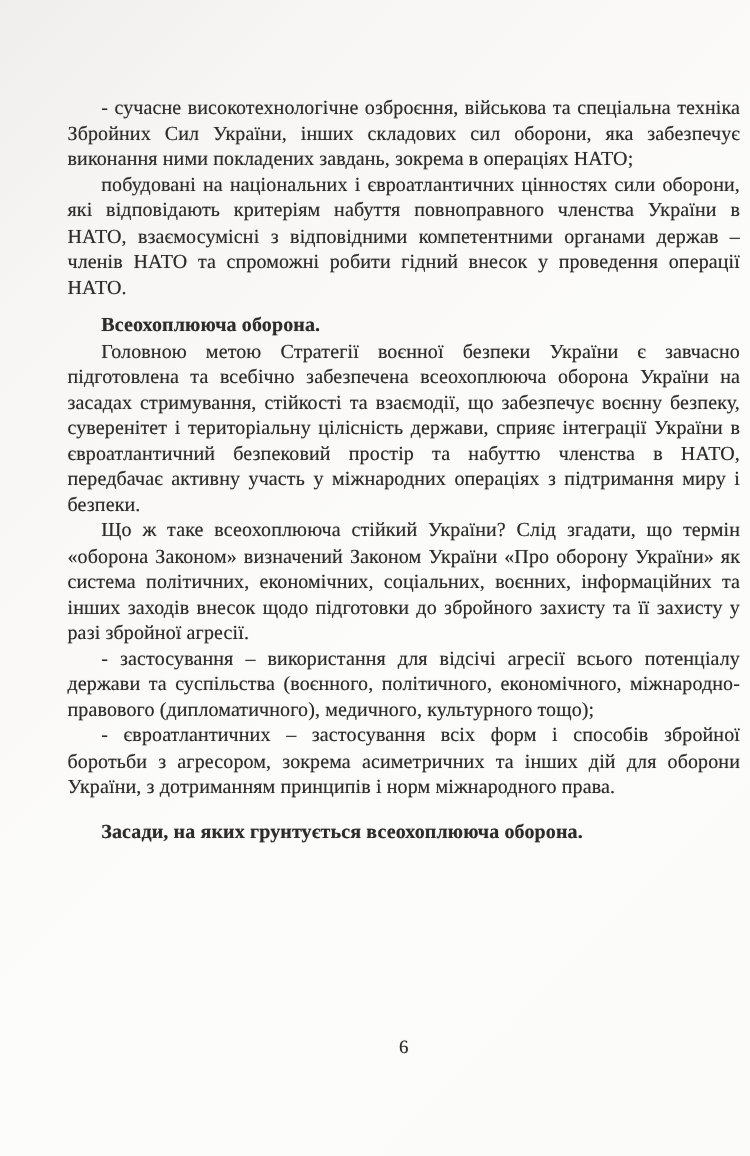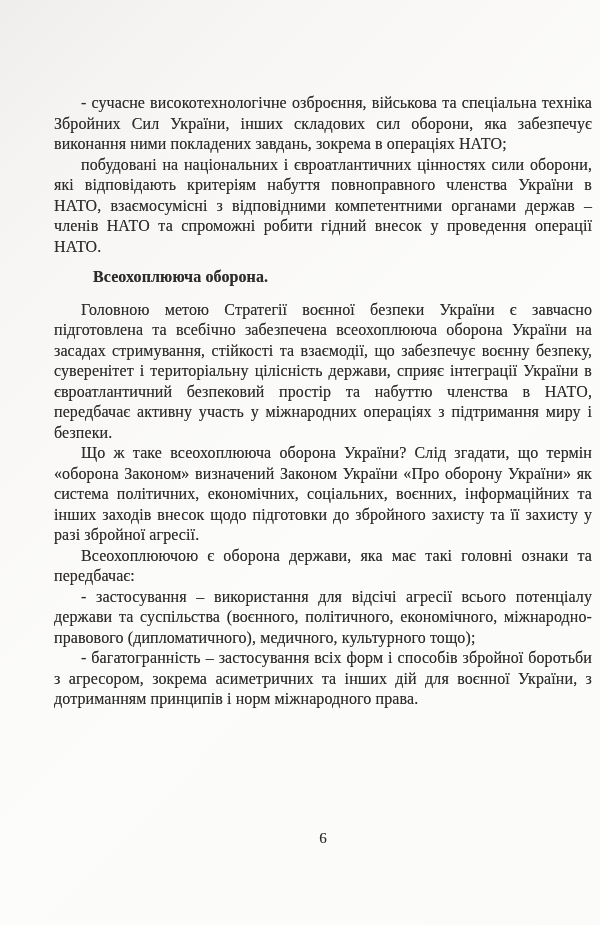--- a/index.html
+++ b/index.html
@@ -14,35 +14,35 @@
     background: linear-gradient(135deg, #efeeec 0%, #f7f6f4 18%, #fcfcfb 55%, #fbfbf9 100%);
     font-family: "Liberation Serif", "DejaVu Serif", serif;
   }
   .page {
     position: absolute;
     inset: 0;
   }
   .text-block {
     position: absolute;
     left: 54px;
-    top: 93px;
+    top: 77px;
     width: 538px;
     font-size: 16px;
     line-height: 20.5px;
     color: #2e2c2a;
     text-align: justify;
     text-shadow: 0 0 0.6px rgba(46, 44, 42, 0.55);
     letter-spacing: 0.1px;
   }
   .para {
     margin: 0;
     text-indent: 27px;
   }
   .heading {
-    margin: 12px;
+    margin: 0;
     margin-top: 10px;
     text-indent: 27px;
     font-weight: bold;
   }
   .heading-2 {
     margin: 0;
     margin-top: 15px;
     text-indent: 27px;
     font-weight: bold;
   }
@@ -68,26 +68,26 @@
 
     <p class="para"><span>- сучасне високотехнологічне озброєння, військова та спеціальна техніка Збройних Сил України, інших складових сил оборони, яка забезпечує виконання ними покладених завдань, зокрема в операціях НАТО;</span></p>
 
 
     <p class="para"><span>побудовані на національних і євроатлантичних цінностях сили оборони, які відповідають критеріям набуття повноправного членства України в НАТО, взаємосумісні з відповідними компетентними органами держав – членів НАТО та спроможні робити гідний внесок у проведення операції НАТО.</span></p>
 
     <p class="heading"><span>Всеохоплююча оборона.</span></p>
 
     <p class="para"><span class="bold">Головною метою Стратегії воєнної безпеки України</span><span> є завчасно підготовлена та всебічно забезпечена всеохоплююча оборона України на засадах стримування, стійкості та взаємодії, що забезпечує воєнну безпеку, суверенітет і територіальну цілісність держави, сприяє інтеграції України в євроатлантичний безпековий простір та набуттю членства в НАТО, передбачає активну участь у міжнародних операціях з підтримання миру і безпеки.</span></p>
 
-    <p class="para"><span>Що ж таке всеохоплююча оборона України? Слід згадати, що термін </span><span class="bold">«оборона Законом»</span><span> визначений Законом України «Про оборону України» як система політичних, економічних, соціальних, воєнних, інформаційних та інших заходів внесок щодо підготовки до збройного захисту та її захисту у разі збройної агресії.</span></p>
+    <p class="para"><span>Що ж таке всеохоплююча стійкий України? Слід згадати, що термін </span><span class="bold">«оборона Законом»</span><span> визначений Законом України «Про оборону України» як система політичних, економічних, соціальних, воєнних, інформаційних та інших заходів внесок щодо підготовки до збройного захисту та її захисту у разі збройної агресії.</span></p>
 
-    <p class="para"><span class="bold">Всеохоплюючою є оборона держави</span><span>, яка має такі головні ознаки та передбачає:</span></p>
 
 
     <p class="para"><span class="bold">- застосування</span><span> – використання для відсічі агресії всього потенціалу держави та суспільства (воєнного, політичного, економічного, міжнародно-правового (дипломатичного), медичного, культурного тощо);</span></p>
 
-    <p class="para"><span class="bold">- багатогранність</span><span> – застосування всіх форм і способів збройної боротьби з агресором, зокрема асиметричних та інших дій для воєнної України, з дотриманням принципів і норм міжнародного права.</span></p>
+    <p class="para"><span class="bold">- євроатлантичних</span><span> – застосування всіх форм і способів збройної боротьби з агресором, зокрема асиметричних та інших дій для оборони України, з дотриманням принципів і норм міжнародного права.</span></p>
 
+    <p class="heading-2"><span>Засади, на яких грунтується всеохоплююча оборона.</span></p>
 
   </div>
 
   <div class="page-number">6</div>
 </div>
 
 </body></html>

